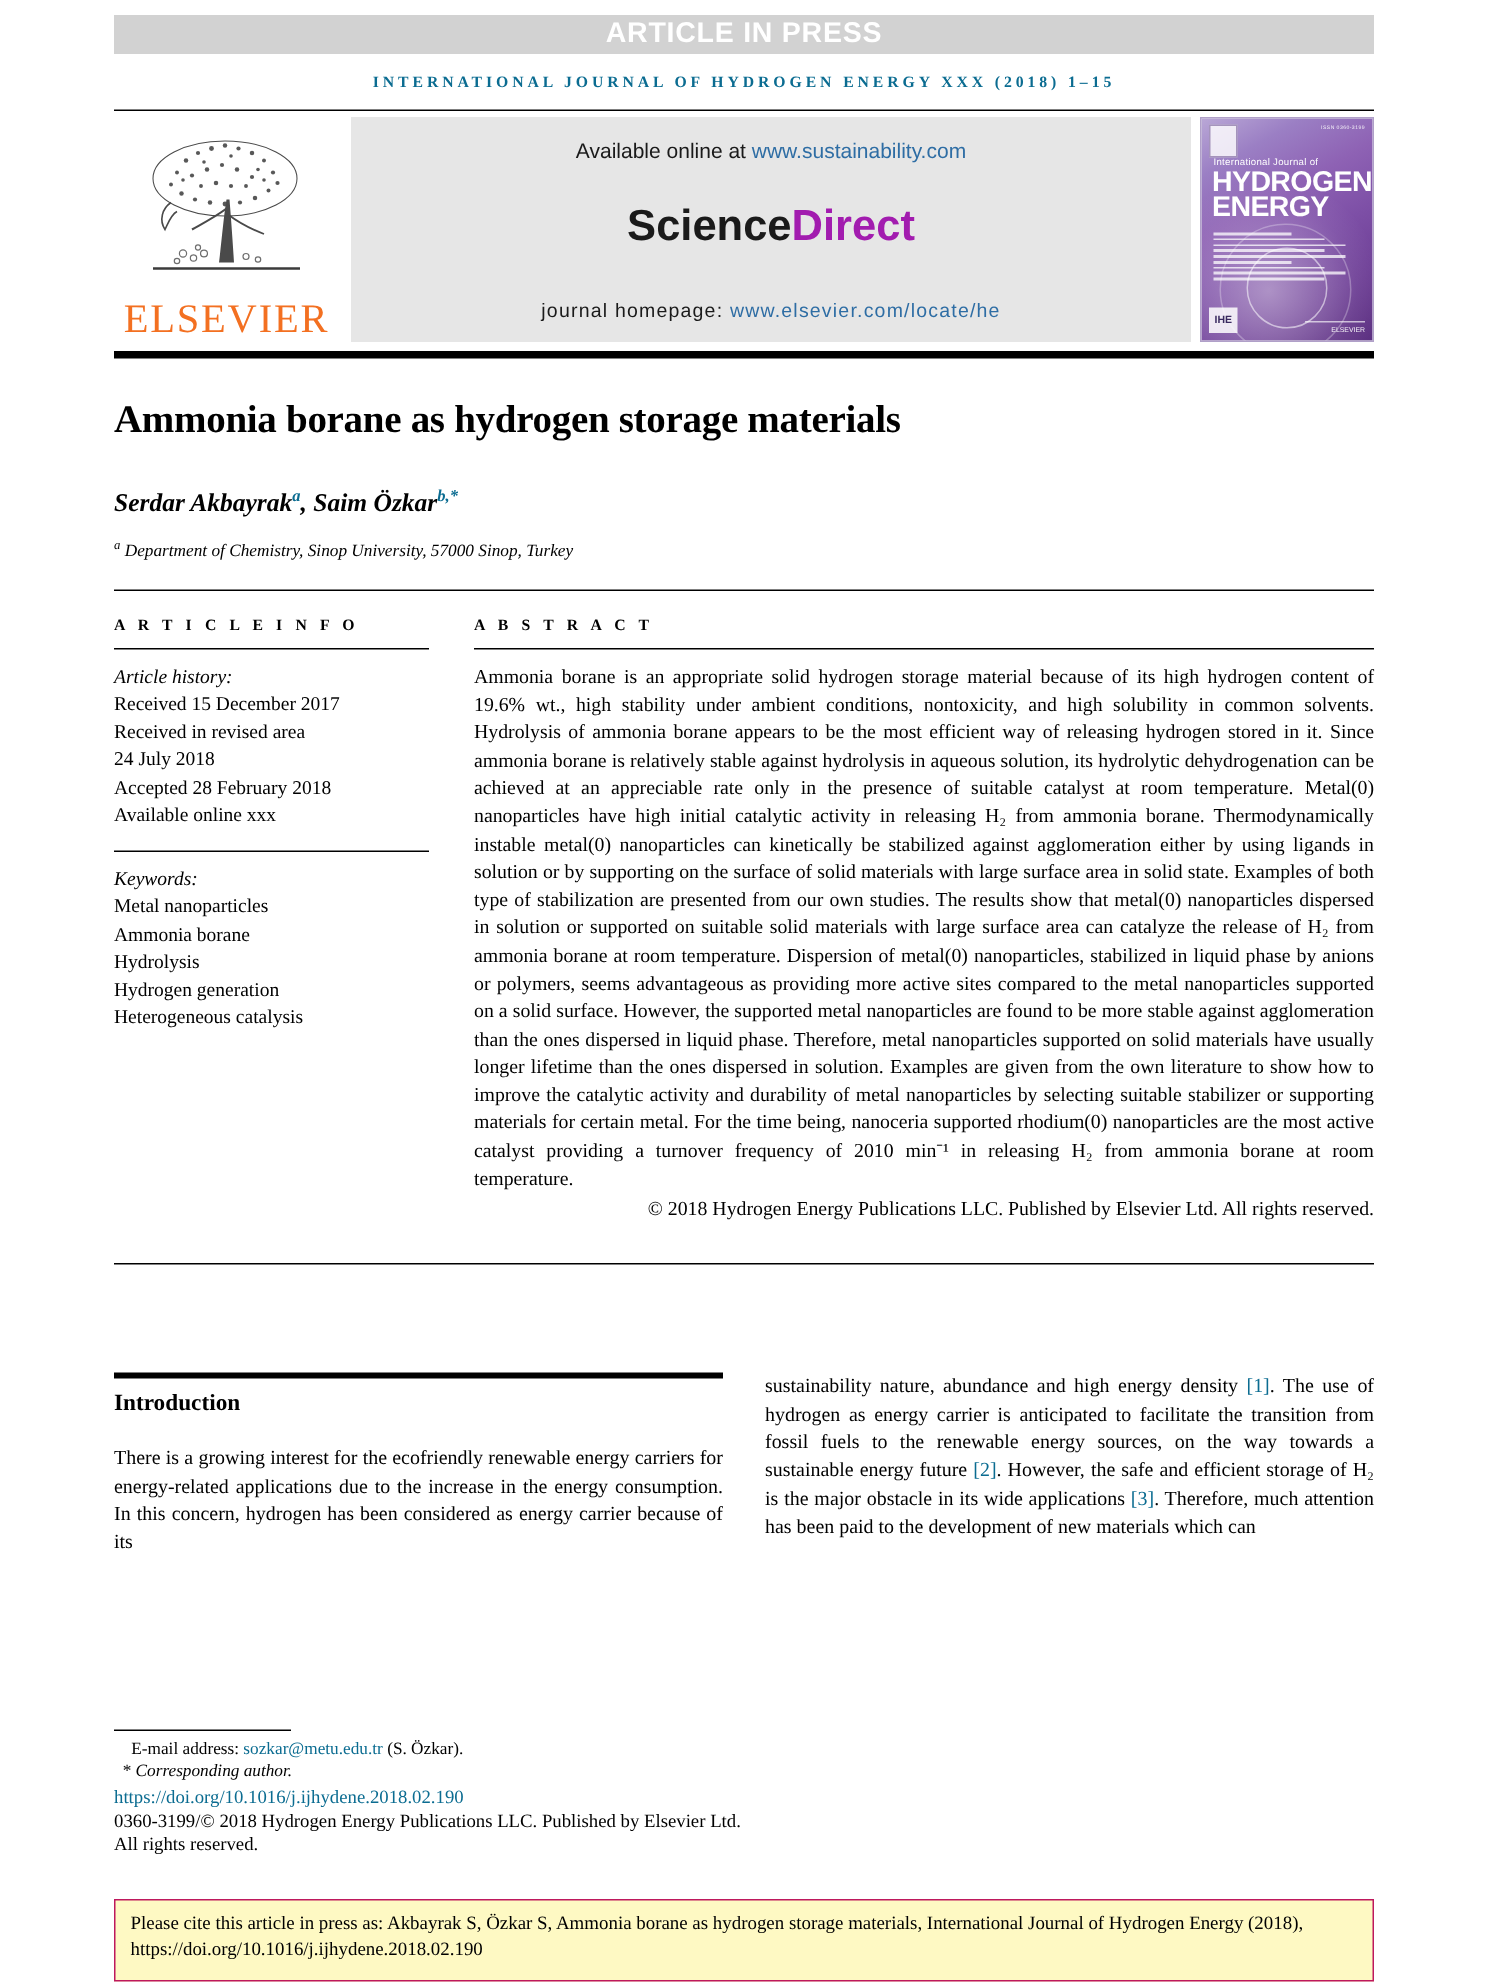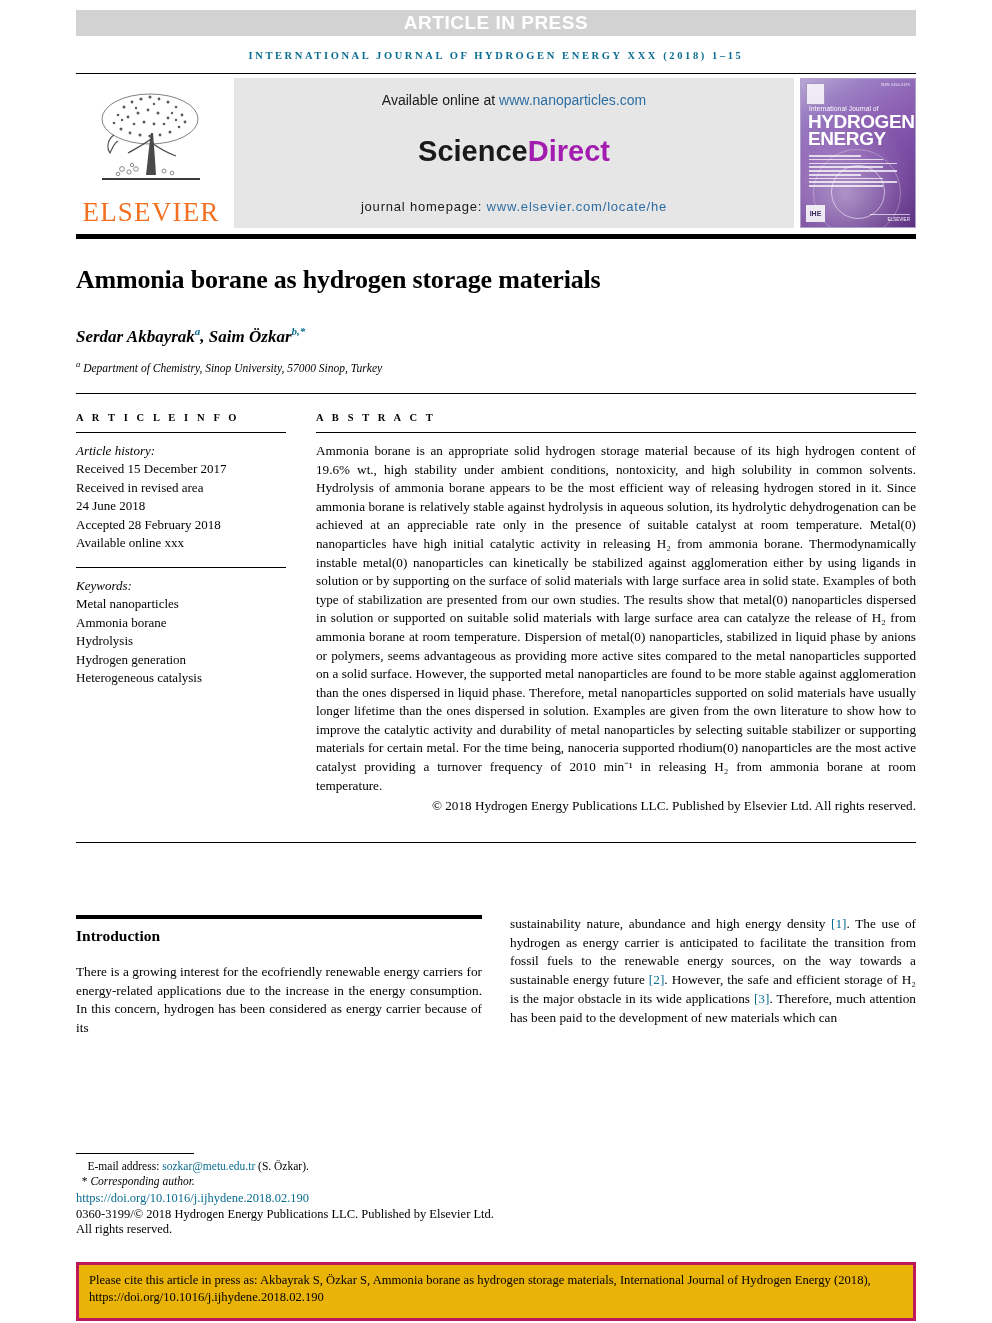--- a/index.html
+++ b/index.html
@@ -337,22 +337,22 @@
     font-size: 12.5px;
     margin-top: 1px;
   }
 
   
   .cite-box {
     position: absolute;
     left: 76px;
     right: 76px;
     bottom: 12px;
-    background: #eab308;
-    border: 3px solid #be185d;
+    background: #fef9c3;
+    border: 1px solid #be185d;
     box-sizing: border-box;
     padding: 7px 10px 12px 10px;
     font-family: "Liberation Serif", serif;
     font-size: 12.6px;
     line-height: 17px;
   }
 </style>
 </head>
 <body>
 
@@ -421,21 +421,21 @@
           </g>
           <line x1="14" y1="90" x2="112" y2="90" stroke="#3b3b3b" stroke-width="1.8"></line>
         </g>
       </svg>
       <div class="elsevier-word">ELSEVIER</div>
     </div>
 
     <div class="sd-box">
       <div class="sd-avail">
         <span>Available online at</span>
-        <a href="#">www.nanoparticles.com</a>
+        <a href="#">www.sustainability.com</a>
       </div>
       <div class="sd-logo">
         <span class="sci">Science</span><span class="direct">Direct</span>
       </div>
       <div class="sd-home">
         <span>journal homepage:</span>
         <a href="#">www.elsevier.com/locate/he</a>
       </div>
     </div>
 
@@ -486,21 +486,21 @@
   <div class="rule-med"></div>
 
   <div class="info-abstract">
     <div class="col-info">
       <div class="sec-label">A R T I C L E   I N F O</div>
       <div class="sec-rule"></div>
       <div class="info-block">
         <div class="head">Article history:</div>
         <div>Received 15 December 2017</div>
         <div>Received in revised area</div>
-        <div>24 June 2018</div>
+        <div>24 July 2018</div>
         <div>Accepted 28 February 2018</div>
         <div>Available online xxx</div>
       </div>
       <div class="info-sep"></div>
       <div class="info-block">
         <div class="head">Keywords:</div>
         <div>Metal nanoparticles</div>
         <div>Ammonia borane</div>
         <div>Hydrolysis</div>
         <div>Hydrogen generation</div>

